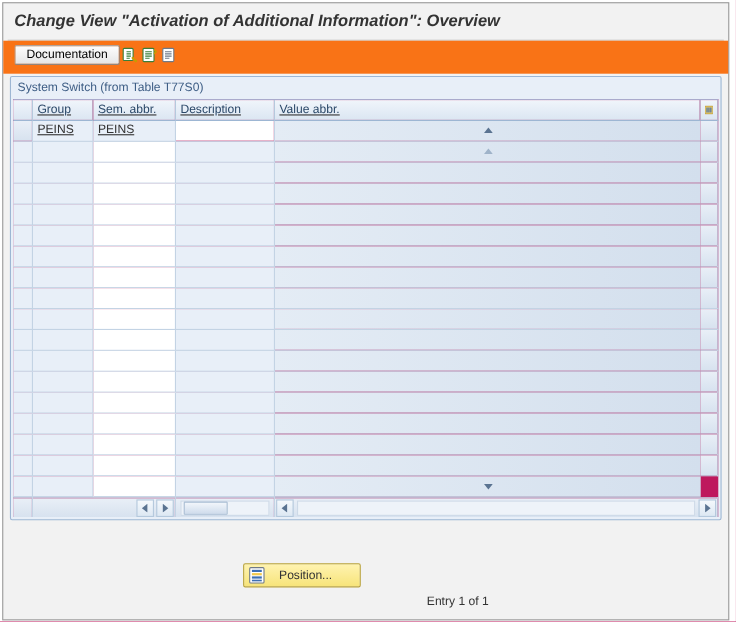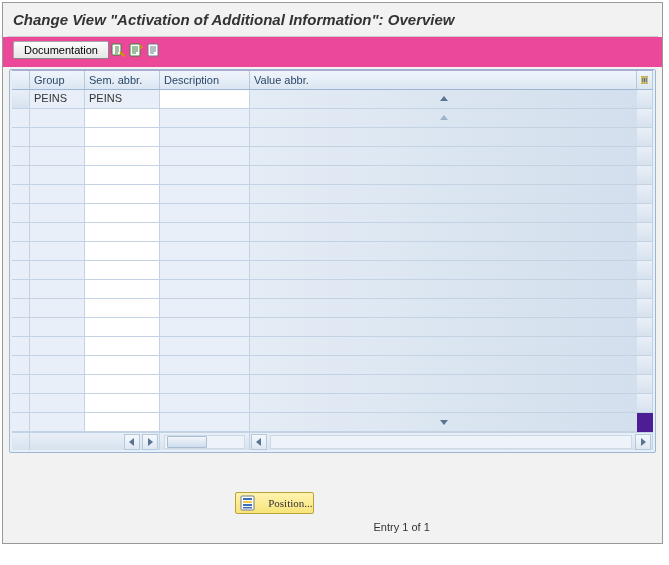--- a/index.html
+++ b/index.html
@@ -33,21 +33,21 @@
   .toolbar-sep {
     height: 1px;
     background: #ccc;
     margin: 4px 4px 0 4px;
   }
   .toolbar {
     display: flex;
     align-items: center;
     gap: 0;
     padding: 4px 10px 8px 10px;
-    background: #ec4899;
+    background: #f97316;
   }
   .btn-doc {
     border: 1px solid #a8a8a8;
     border-bottom-color: #888;
     border-right-color: #888;
     background: linear-gradient(#fdfdfd, #e6e6e6);
     padding: 2px 10px;
     font-size: 11px;
     border-radius: 2px;
     cursor: pointer;
@@ -62,22 +62,23 @@
     border: 1px solid #9db6d3;
     background: #e8eff8;
     border-radius: 2px;
   }
   .panel-title {
     padding: 4px 6px;
     color: #3e5e85;
     font-size: 11px;
   }
   .grid-area {
-    background: #4c1d95;
+    background: #be185d;
     margin: 0 2px 2px 2px;
+    text-decoration: underline;
   }
   .grid {
     display: grid;
     grid-template-columns: 18px 55px 75px 90px 1fr 16px;
     border-top: 1px solid #aac;
     position: relative;
   }
   .hcell {
     background: linear-gradient(#f0f5fb, #dbe6f2);
     border-right: 1px solid #b5c9dd;
@@ -167,24 +168,23 @@
     justify-content:center;
     gap: 60px;
     padding: 14px 0 10px 0;
   }
   .pos-btn {
     display:flex; align-items:center;
     background: linear-gradient(#fff3b0,#f7e47a);
     border:1px solid #b9a23a;
     border-radius:2px;
     height:22px;
-    padding: 0 0 0 4px;
+    padding: 0 25px 0 4px;
     cursor:pointer;
     gap:10px;
-    font-family:Liberation Serif, serif;
   }
   .pos-btn .bicon {
     width:18px;height:16px;
     display:flex;align-items:center;justify-content:center;
   }
   .entry-text { font-size:11px; color:#333;margin-top:48px; }
   .watermark {
     position:absolute;
     top: 26px; left: 248px;
     font-size: 17px;
@@ -222,20 +222,21 @@
     </span>
     <span class="icon-btn">
       <svg width="16" height="16" viewBox="0 0 16 16">
         <rect x="2" y="2" width="10" height="12" rx="1" fill="#fff" stroke="#6f7a88"></rect>
         <path d="M4 5h6M4 7h6M4 9h6M4 11h4" stroke="#6f7a88"></path>
       </svg>
     </span>
   </div>
 
   <div class="panel">
+    <div class="panel-title">System Switch (from Table T77S0)</div>
     <div class="grid-area">
       <div class="grid" id="grid">
 
         <div class="hcell corner"></div>
         <div class="hcell">Group</div>
         <div class="hcell">Sem. abbr.</div>
         <div class="hcell">Description</div>
         <div class="hcell">Value abbr.</div>
         <div class="hcell config">
           <svg width="12" height="12" viewBox="0 0 12 12">

